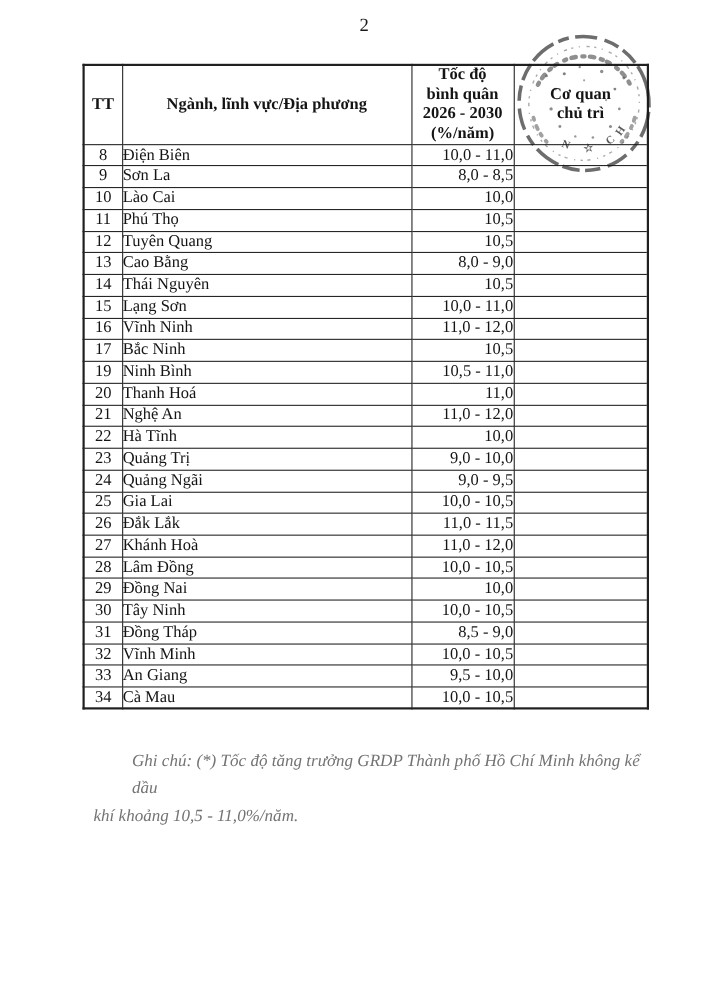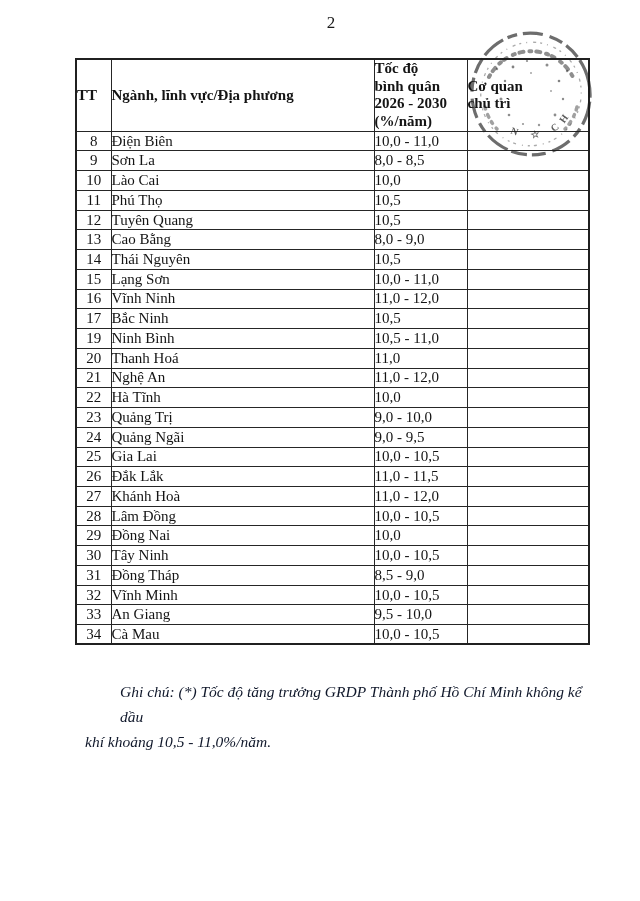--- a/index.html
+++ b/index.html
@@ -32,37 +32,37 @@
     table-layout: fixed;
     font-size: 15px;
   }
   table.doc-table, table.doc-table th, table.doc-table td {
     border: 1px solid #262626;
   }
   table.doc-table { border: 2px solid #202020; }
   table.doc-table thead tr { height: 72px; }
   table.doc-table thead th {
     font-weight: bold;
-    text-align: left;
+    text-align: center;
     vertical-align: middle;
     white-space: pre-line;
     line-height: 1.18;
     font-size: 15px;
     color: #141414;
   }
   table.doc-table tbody tr { height: 19.74px; }
   table.doc-table tbody td {
     vertical-align: middle;
     line-height: 1;
     padding: 0;
     color: #141414;
   }
   td.c-tt   { text-align: center; }
   td.c-name { text-align: left; padding-left: 9px; }
-  td.c-rate { text-align: left; }
+  td.c-rate { text-align: right; }
   td.c-agency { }
   .col-tt     { width: 35px; }
   .col-name   { width: 263px; }
   .col-rate   { width: 93px; }
   .col-agency { width: 122px; }
   .stamp {
     position: absolute;
     left: 467px;
     top: 29px;
     width: 128px;
@@ -70,21 +70,21 @@
     pointer-events: none;
   }
   .footnote {
     position: absolute;
     left: 85px;
     top: 680px;
     width: 515px;
     font-style: italic;
     font-size: 15.5px;
     line-height: 1.6;
-    color: #0f172a;
+    color: #737373;
   }
   .footnote .fn-line1 { padding-left: 35px; }
 </style>
 </head>
 <body>
 
 <div class="page">
 
   <div class="page-number">2</div>
 

